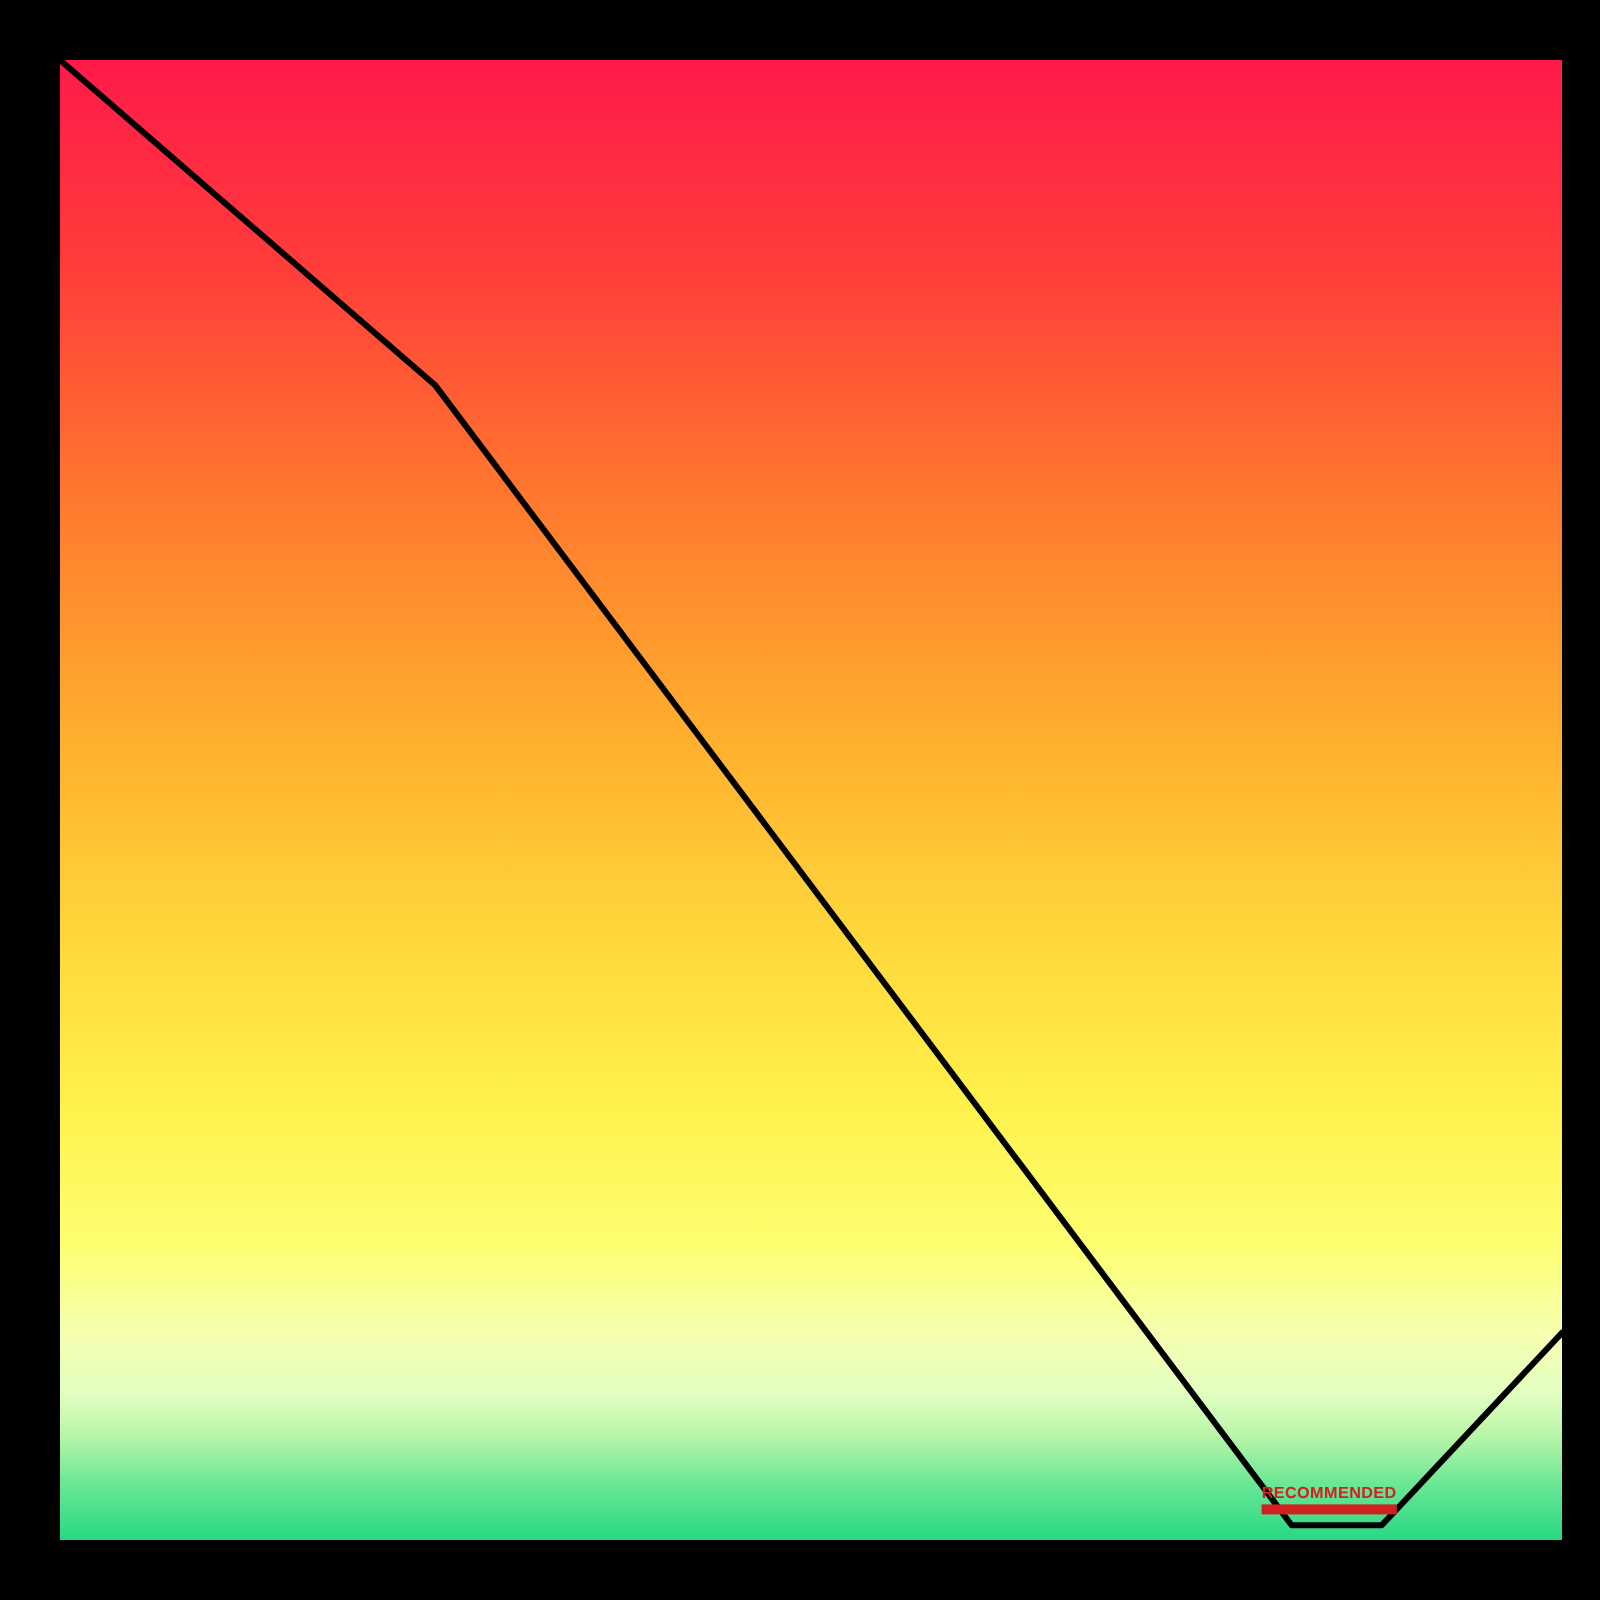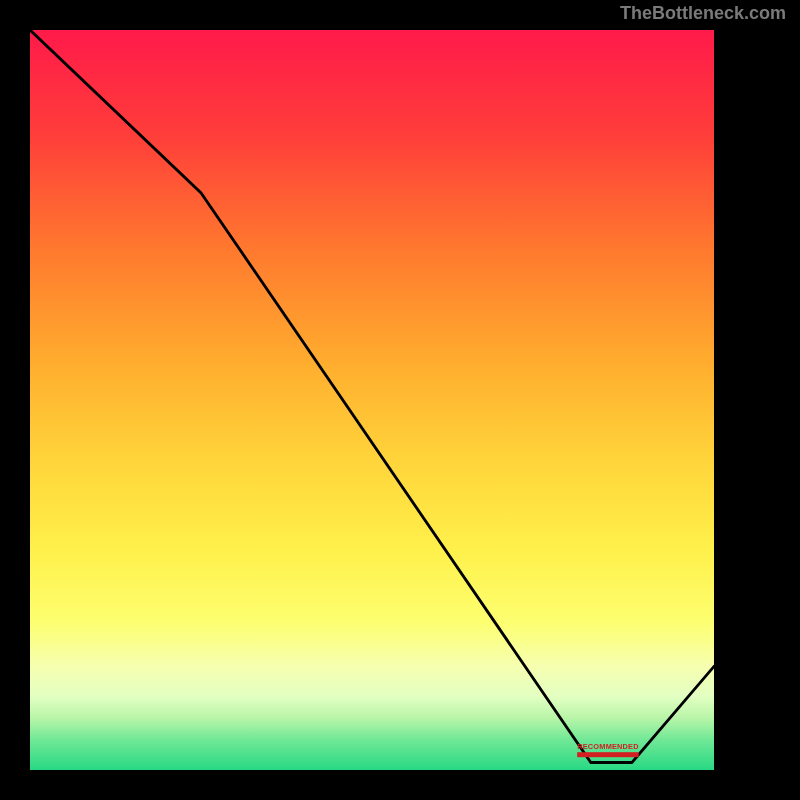--- a/index.html
+++ b/index.html
@@ -23,21 +23,21 @@
     color: #7a7a7a;
     font-size: 18px;
     font-weight: 600;
     letter-spacing: 0;
     z-index: 5;
   }
   .plot-area {
     position: absolute;
     left: 30px;
     top: 30px;
-    width: 684px;
+    width: 751px;
     height: 740px;
     overflow: hidden;
   }
   .gradient-bg {
     position: absolute;
     left: 0;
     top: 0;
     width: 100%;
     height: 100%;
   }
@@ -53,21 +53,20 @@
     font-size: 8px;
     font-weight: 700;
     fill: #d21f1f;
     letter-spacing: 0.2px;
   }
 </style>
 </head>
 <body>
 
 <div class="container">
-  <div class="watermark">TheBottleneck.com</div>
 
   <div class="plot-area">
     <svg class="gradient-bg" viewBox="0 0 740 740" preserveAspectRatio="none">
       <defs>
         <linearGradient id="bgGrad" x1="0" y1="0" x2="0" y2="1">
             <stop offset="0%" stop-color="#ff1a4a"></stop>
             <stop offset="14%" stop-color="#ff3d3a"></stop>
             <stop offset="30%" stop-color="#ff7a2e"></stop>
             <stop offset="45%" stop-color="#ffad2e"></stop>
             <stop offset="58%" stop-color="#ffd43a"></stop>

